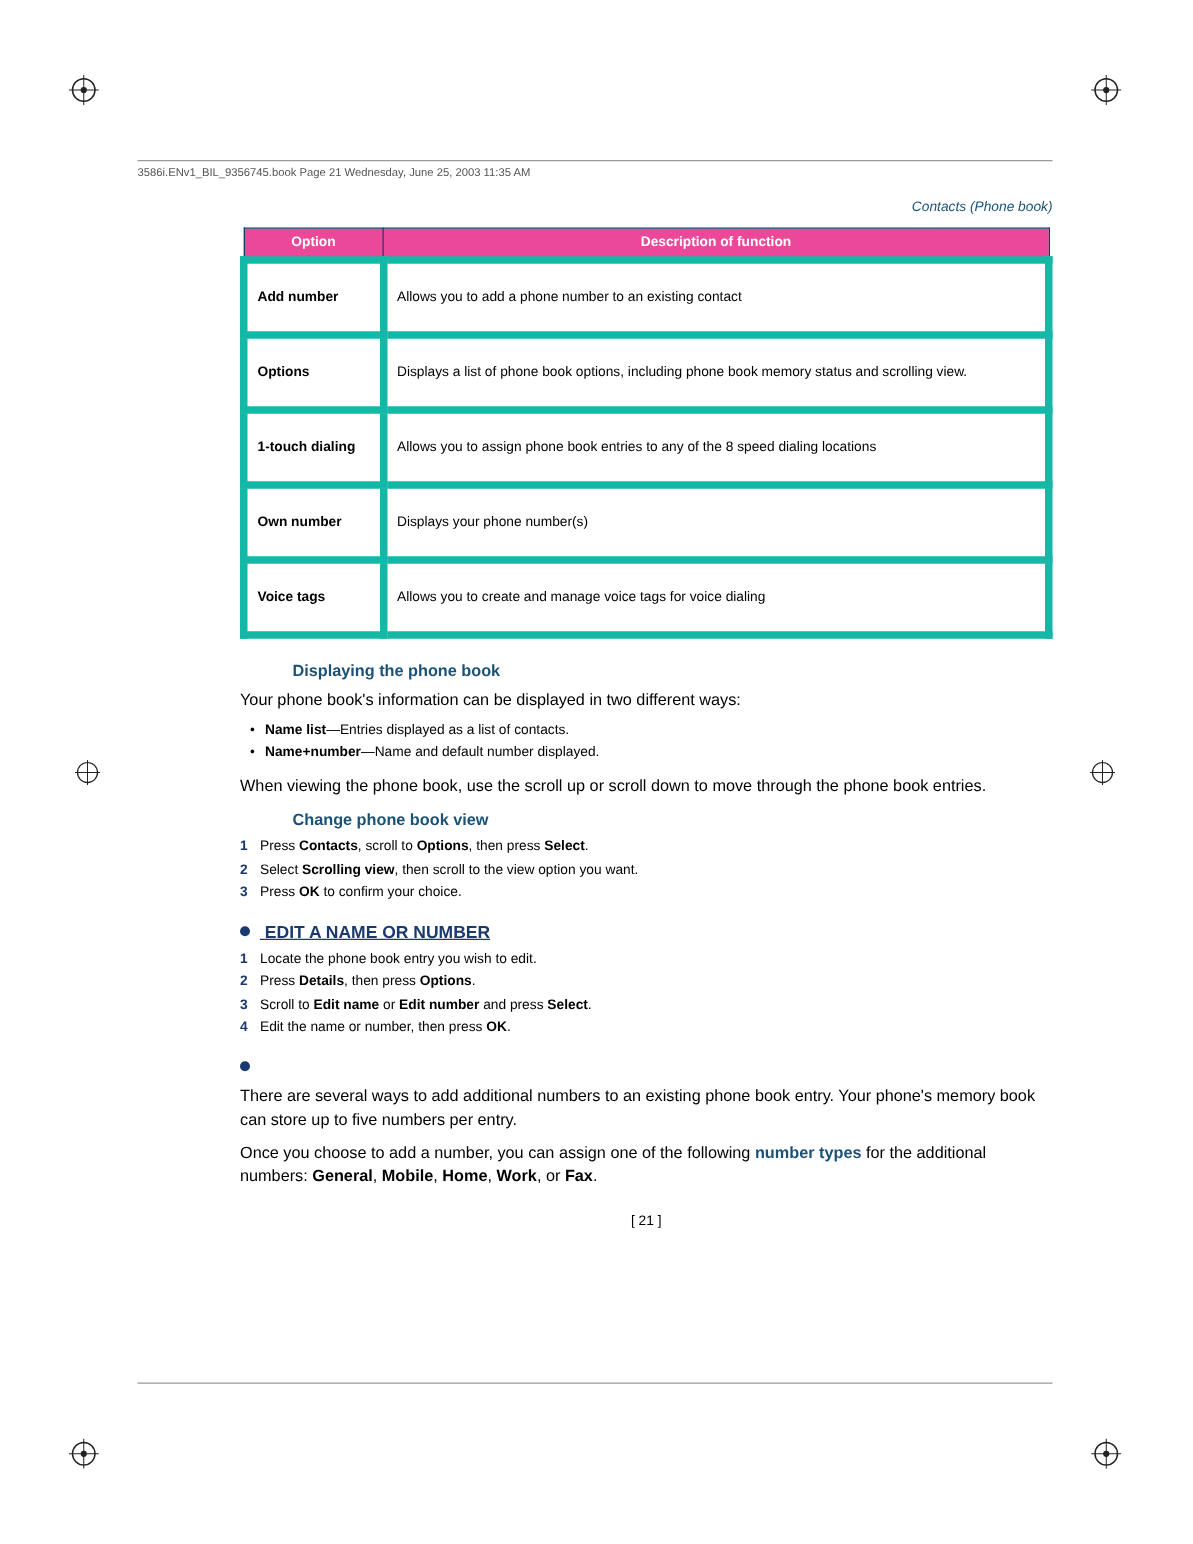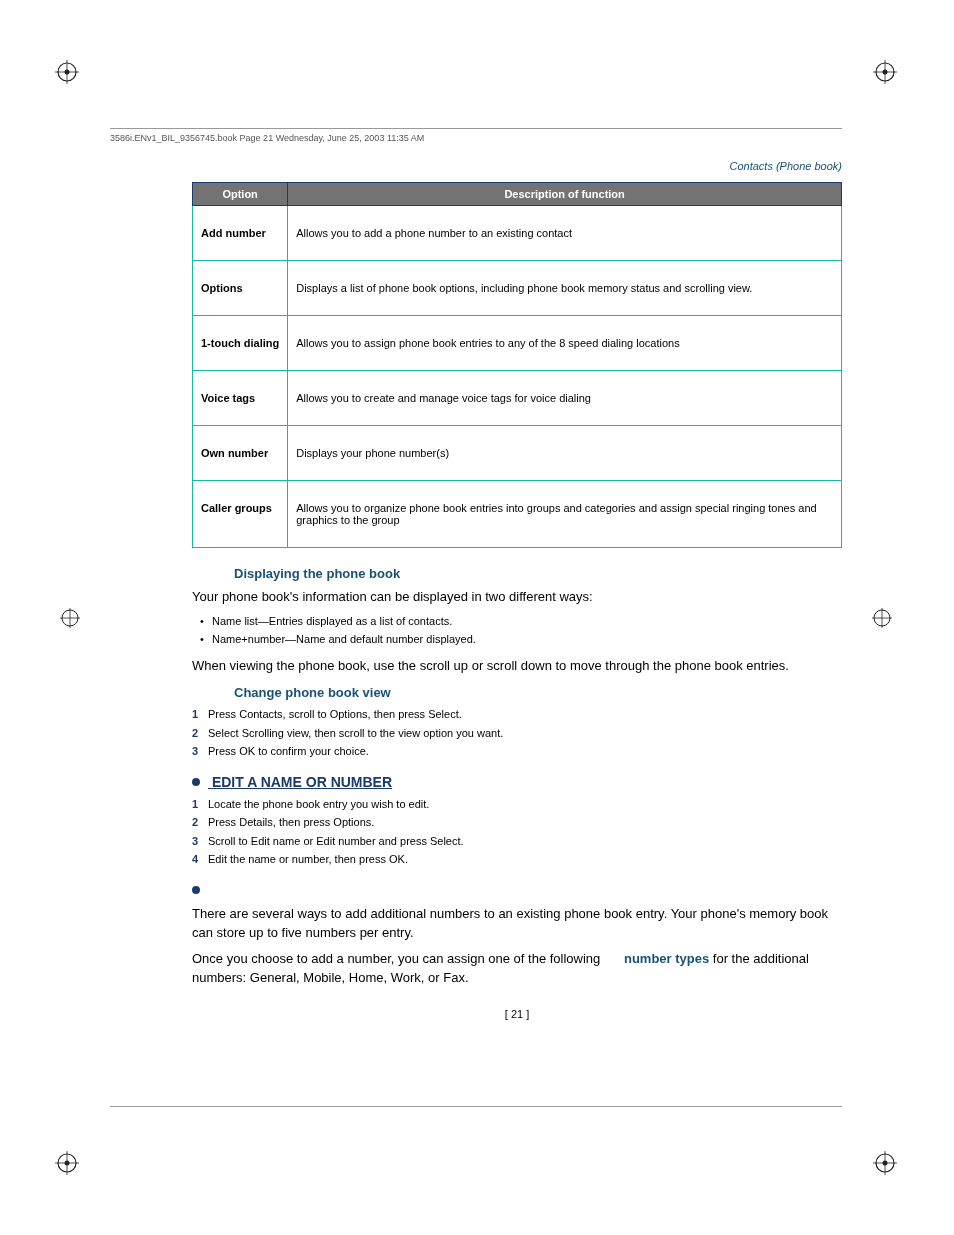--- a/index.html
+++ b/index.html
@@ -68,30 +68,30 @@
     }
 
     
     .options-table {
       width: 100%;
       border-collapse: collapse;
       margin-bottom: 18px;
       font-size: 11px;
     }
     .options-table th {
-      background-color: #737373;
+      background-color: #ec4899;
       color: #fff;
       font-weight: bold;
       padding: 5px 8px;
       border: 1px solid #1a3a6e;
       font-size: 11px;
     }
     .options-table td {
       padding: 21px 8px;
-      border: 1px solid #14b8a6;
+      border: 6px solid #14b8a6;
       vertical-align: top;
       font-size: 11px;
     }
     .options-table tr:nth-child(odd) td {
       background: #fff;
     }
     .options-table td:first-child {
       font-weight: bold;
       white-space: nowrap;
     }
@@ -165,22 +165,22 @@
       padding-left: 16px;
       position: relative;
     }
     .num-list li .num {
       position: absolute;
       left: 0;
       color: #1a3a6e;
       font-weight: bold;
     }
 
-    b { font-weight: normal; }
-    .link-text { color: #1a5276; font-weight: bold; margin-left: 20px; }
+    b { font-weight: bold; }
+    .link-text { color: #1a5276; font-weight: bold; }
 
     
     .page-number {
       text-align: center;
       font-size: 11px;
       margin-top: 20px;
       margin-bottom: 10px;
     }
 
     
@@ -267,30 +267,26 @@
           </tr>
           <tr>
             <td>Options</td>
             <td>Displays a list of phone book options, including phone book memory status and scrolling view.</td>
           </tr>
           <tr>
             <td>1-touch dialing</td>
             <td>Allows you to assign phone book entries to any of the 8 speed dialing locations</td>
           </tr>
           <tr>
+            <td>Own number</td>
+            <td>Displays your phone number(s)</td>
+          </tr>
+          <tr>
             <td>Voice tags</td>
             <td>Allows you to create and manage voice tags for voice dialing</td>
-          </tr>
-          <tr>
-            <td>Own number</td>
-            <td>Displays your phone number(s)</td>
-          </tr>
-          <tr>
-            <td>Caller groups</td>
-            <td>Allows you to organize phone book entries into groups and categories and assign special ringing tones and graphics to the group</td>
           </tr>
         </tbody>
     </table>
 
     <div>
       <div class="section-heading">Displaying the phone book</div>
       <p class="body-text">Your phone book's information can be displayed in two different ways:</p>
       <ul class="bullet-list">
         <li><b>Name list</b><span>—Entries displayed as a list of contacts.</span></li>
         <li><b>Name+number</b><span>—Name and default number displayed.</span></li>

